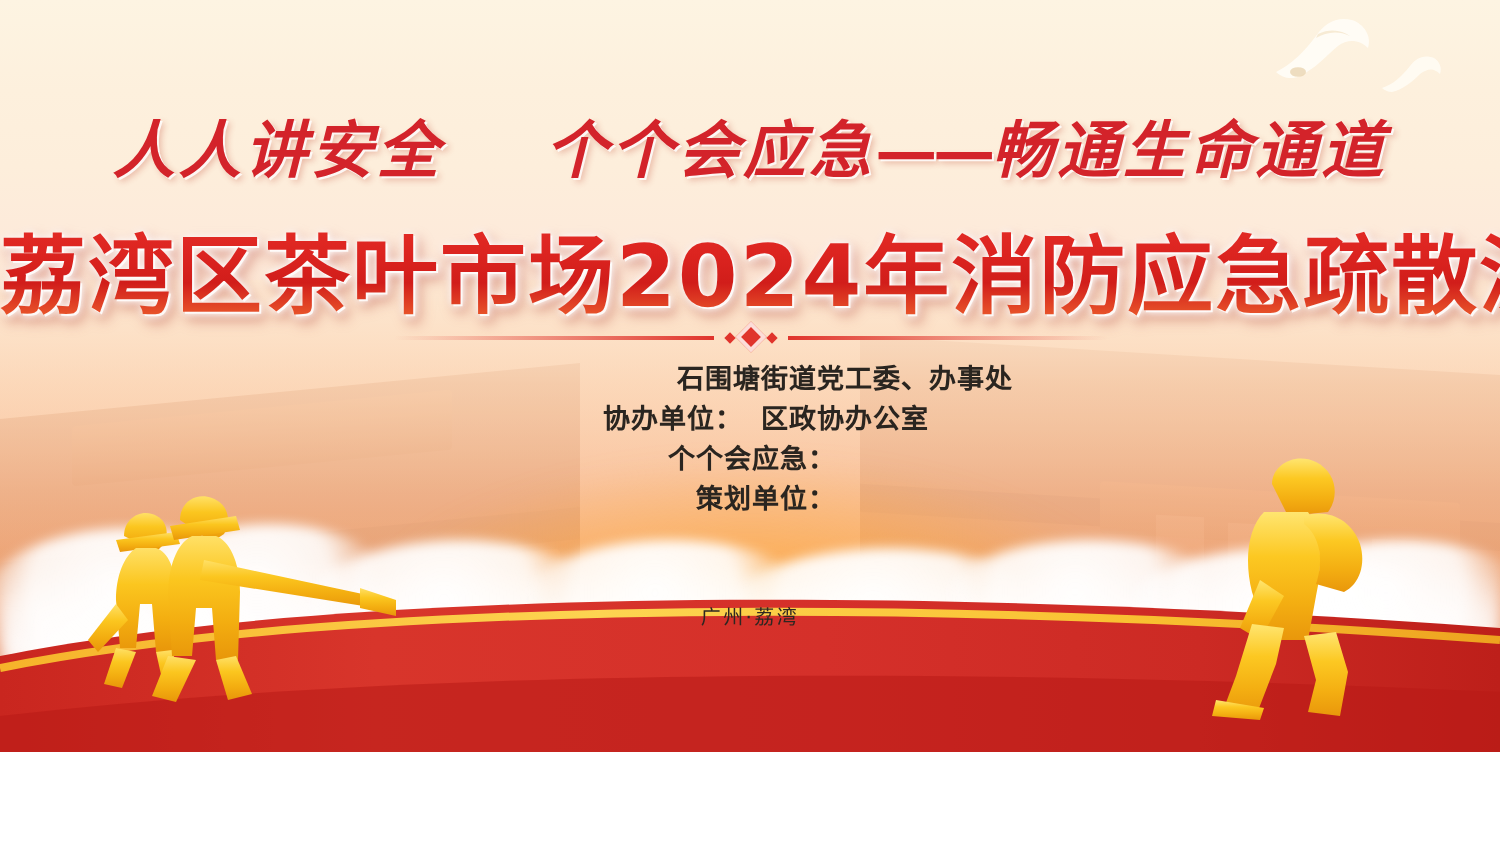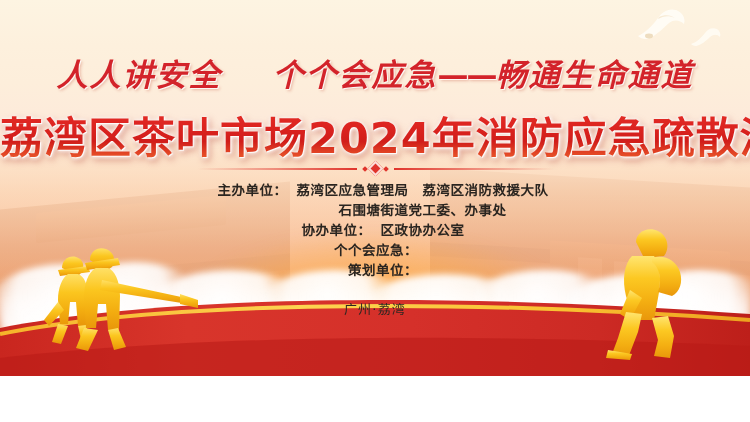--- a/index.html
+++ b/index.html
@@ -206,21 +206,21 @@
     letter-spacing:.5px;
   }
   .org-row .val .sp { display:inline-block; width:14px; }
   .org-row.cont .lbl { visibility:hidden; }
 
   .footer {
     position:absolute; top:299px; left:0; right:0;
     text-align:center;
     font-family:"DejaVu Sans", sans-serif;
     color:#2e2722;
-    font-size:13px;
+    font-size:10px;
     line-height:21px;
     font-weight:400;
     letter-spacing:1.2px;
   }
   .footer div { white-space:nowrap; }
 </style>
 </head>
 <body>
 
 <div id="poster">
@@ -379,24 +379,20 @@
       <span class="orn">
         <span class="dot"></span>
         <span class="dia"></span>
         <span class="dot"></span>
       </span>
       <span class="line r"></span>
     </div>
 
     <div class="orgs">
 
-      <div class="org-row">
-        <span class="lbl">主办单位：</span>
-        <span class="val"><span>荔湾区应急管理局</span><span class="sp"></span><span>荔湾区消防救援大队</span></span>
-      </div>
 
       <div class="org-row cont">
         <span class="lbl">主办单位：</span>
         <span class="val">石围塘街道党工委、办事处</span>
       </div>
 
       <div class="org-row">
         <span class="lbl">协办单位：</span>
         <span class="val">区政协办公室</span>
       </div>

